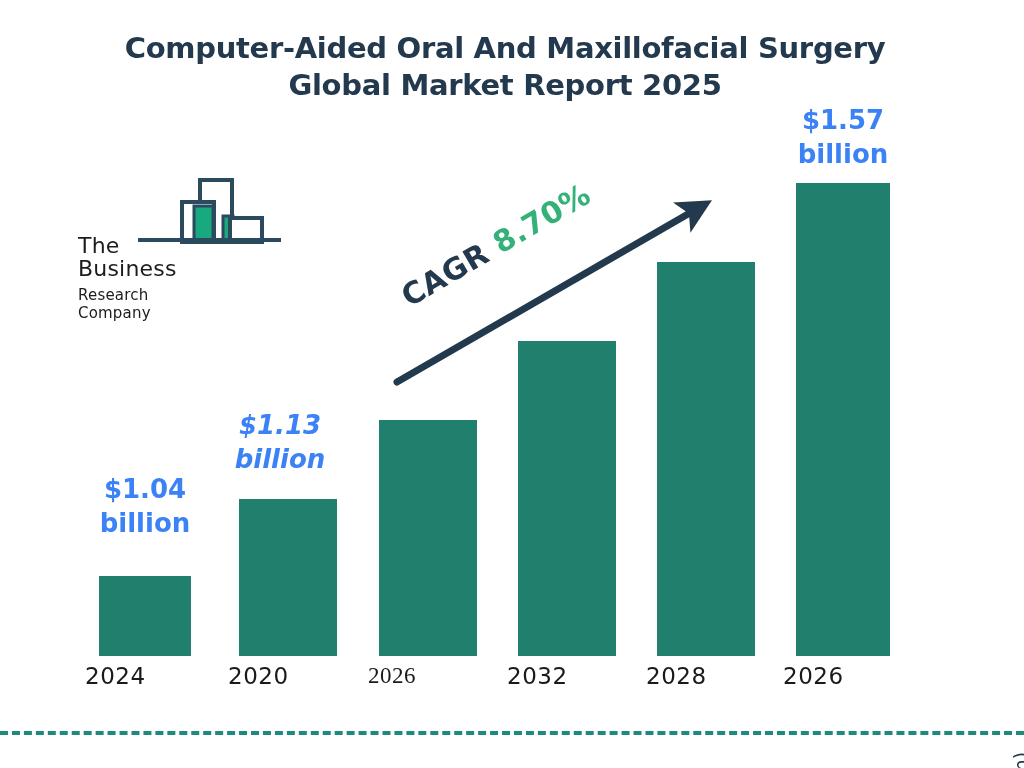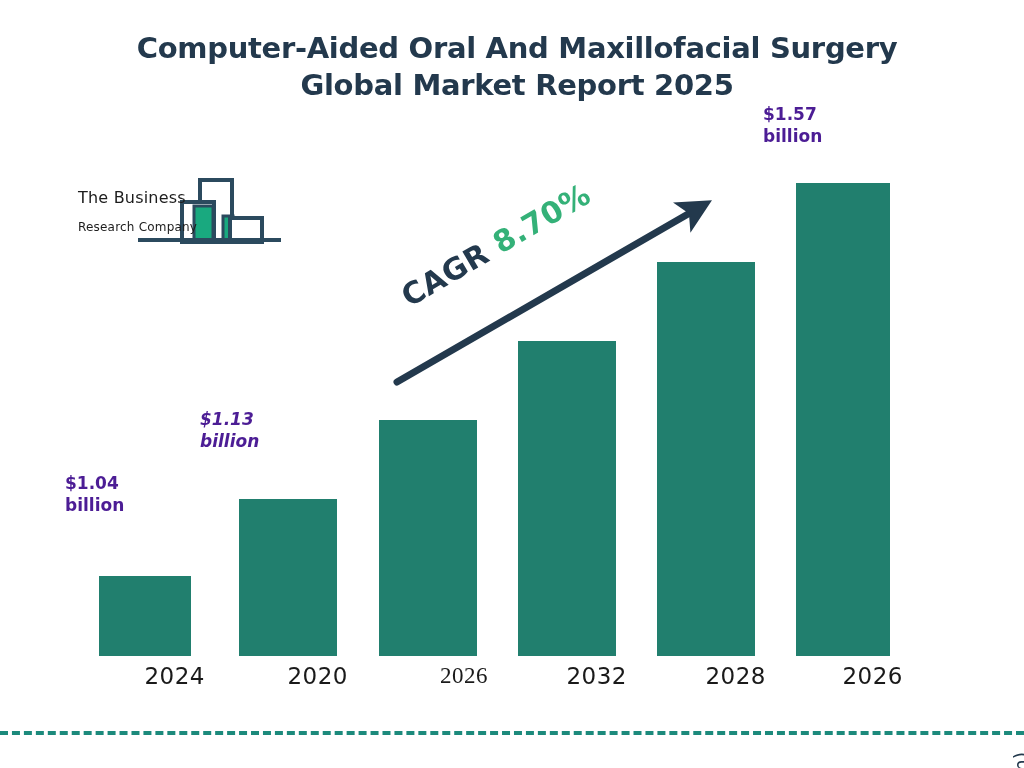--- a/index.html
+++ b/index.html
@@ -11,21 +11,21 @@
   }
   #page {
     position: relative;
     width: 1024px; height: 768px;
     background: #ffffff;
   }
 
   
   #chart-title {
     position: absolute;
-    left: 12px; top: 30px;
+    left: 0; top: 30px;
     width: 1010px;
     text-align: center;
     font-family: "DejaVu Sans", sans-serif;
     font-size: 29px;
     font-weight: bold;
     line-height: 1.28;
     letter-spacing: -0.3px;
     color: #23394d;
     white-space: pre-line;
   }
@@ -37,59 +37,60 @@
     width: 205px; height: 72px;
   }
   #logo-text-wrap {
     position: absolute;
     left: 0; top: 14px;
     width: 130px;
     text-align: left;
   }
   #logo-line1 {
     font-family: "DejaVu Sans", sans-serif;
-    font-size: 16px;
+    font-size: 22px;
     color: #1c1c1c;
     letter-spacing: 0.2px;
     line-height: 1.05;
+    margin-top: 44px;
   }
   #logo-line2 {
     font-family: "DejaVu Sans", sans-serif;
-    font-size: 12px;
+    font-size: 15px;
     color: #1c1c1c;
     letter-spacing: 0.2px;
     line-height: 1.2;
-    margin-top: 13px;
+    margin-top: 6px;
   }
   .logo-svg { position: absolute; left: 0; top: 0; }
 
   
   #plot {
     position: absolute;
     left: 0; top: 0;
     width: 1024px; height: 768px;
     pointer-events: none;
   }
   .bar {
     position: absolute;
     background: #217f6e;
   }
   .bar-value {
     position: absolute;
-    text-align: left;
-    font-family: "DejaVu Sans", sans-serif;
-    font-size: 17px;
+    text-align: center;
+    font-family: "DejaVu Sans", sans-serif;
+    font-size: 26px;
     font-weight: bold;
     line-height: 1.32;
-    color: #4c1d95;
+    color: #3b82f6;
     white-space: pre-line;
   }
   .tick-label {
     position: absolute;
-    text-align: right;
+    text-align: left;
     font-family: "DejaVu Sans", sans-serif;
     font-size: 23px;
     color: #1a1a1a;
     letter-spacing: 0.5px;
   }
 
   
   #y-axis-title {
     position: absolute;
     right: 14px;

